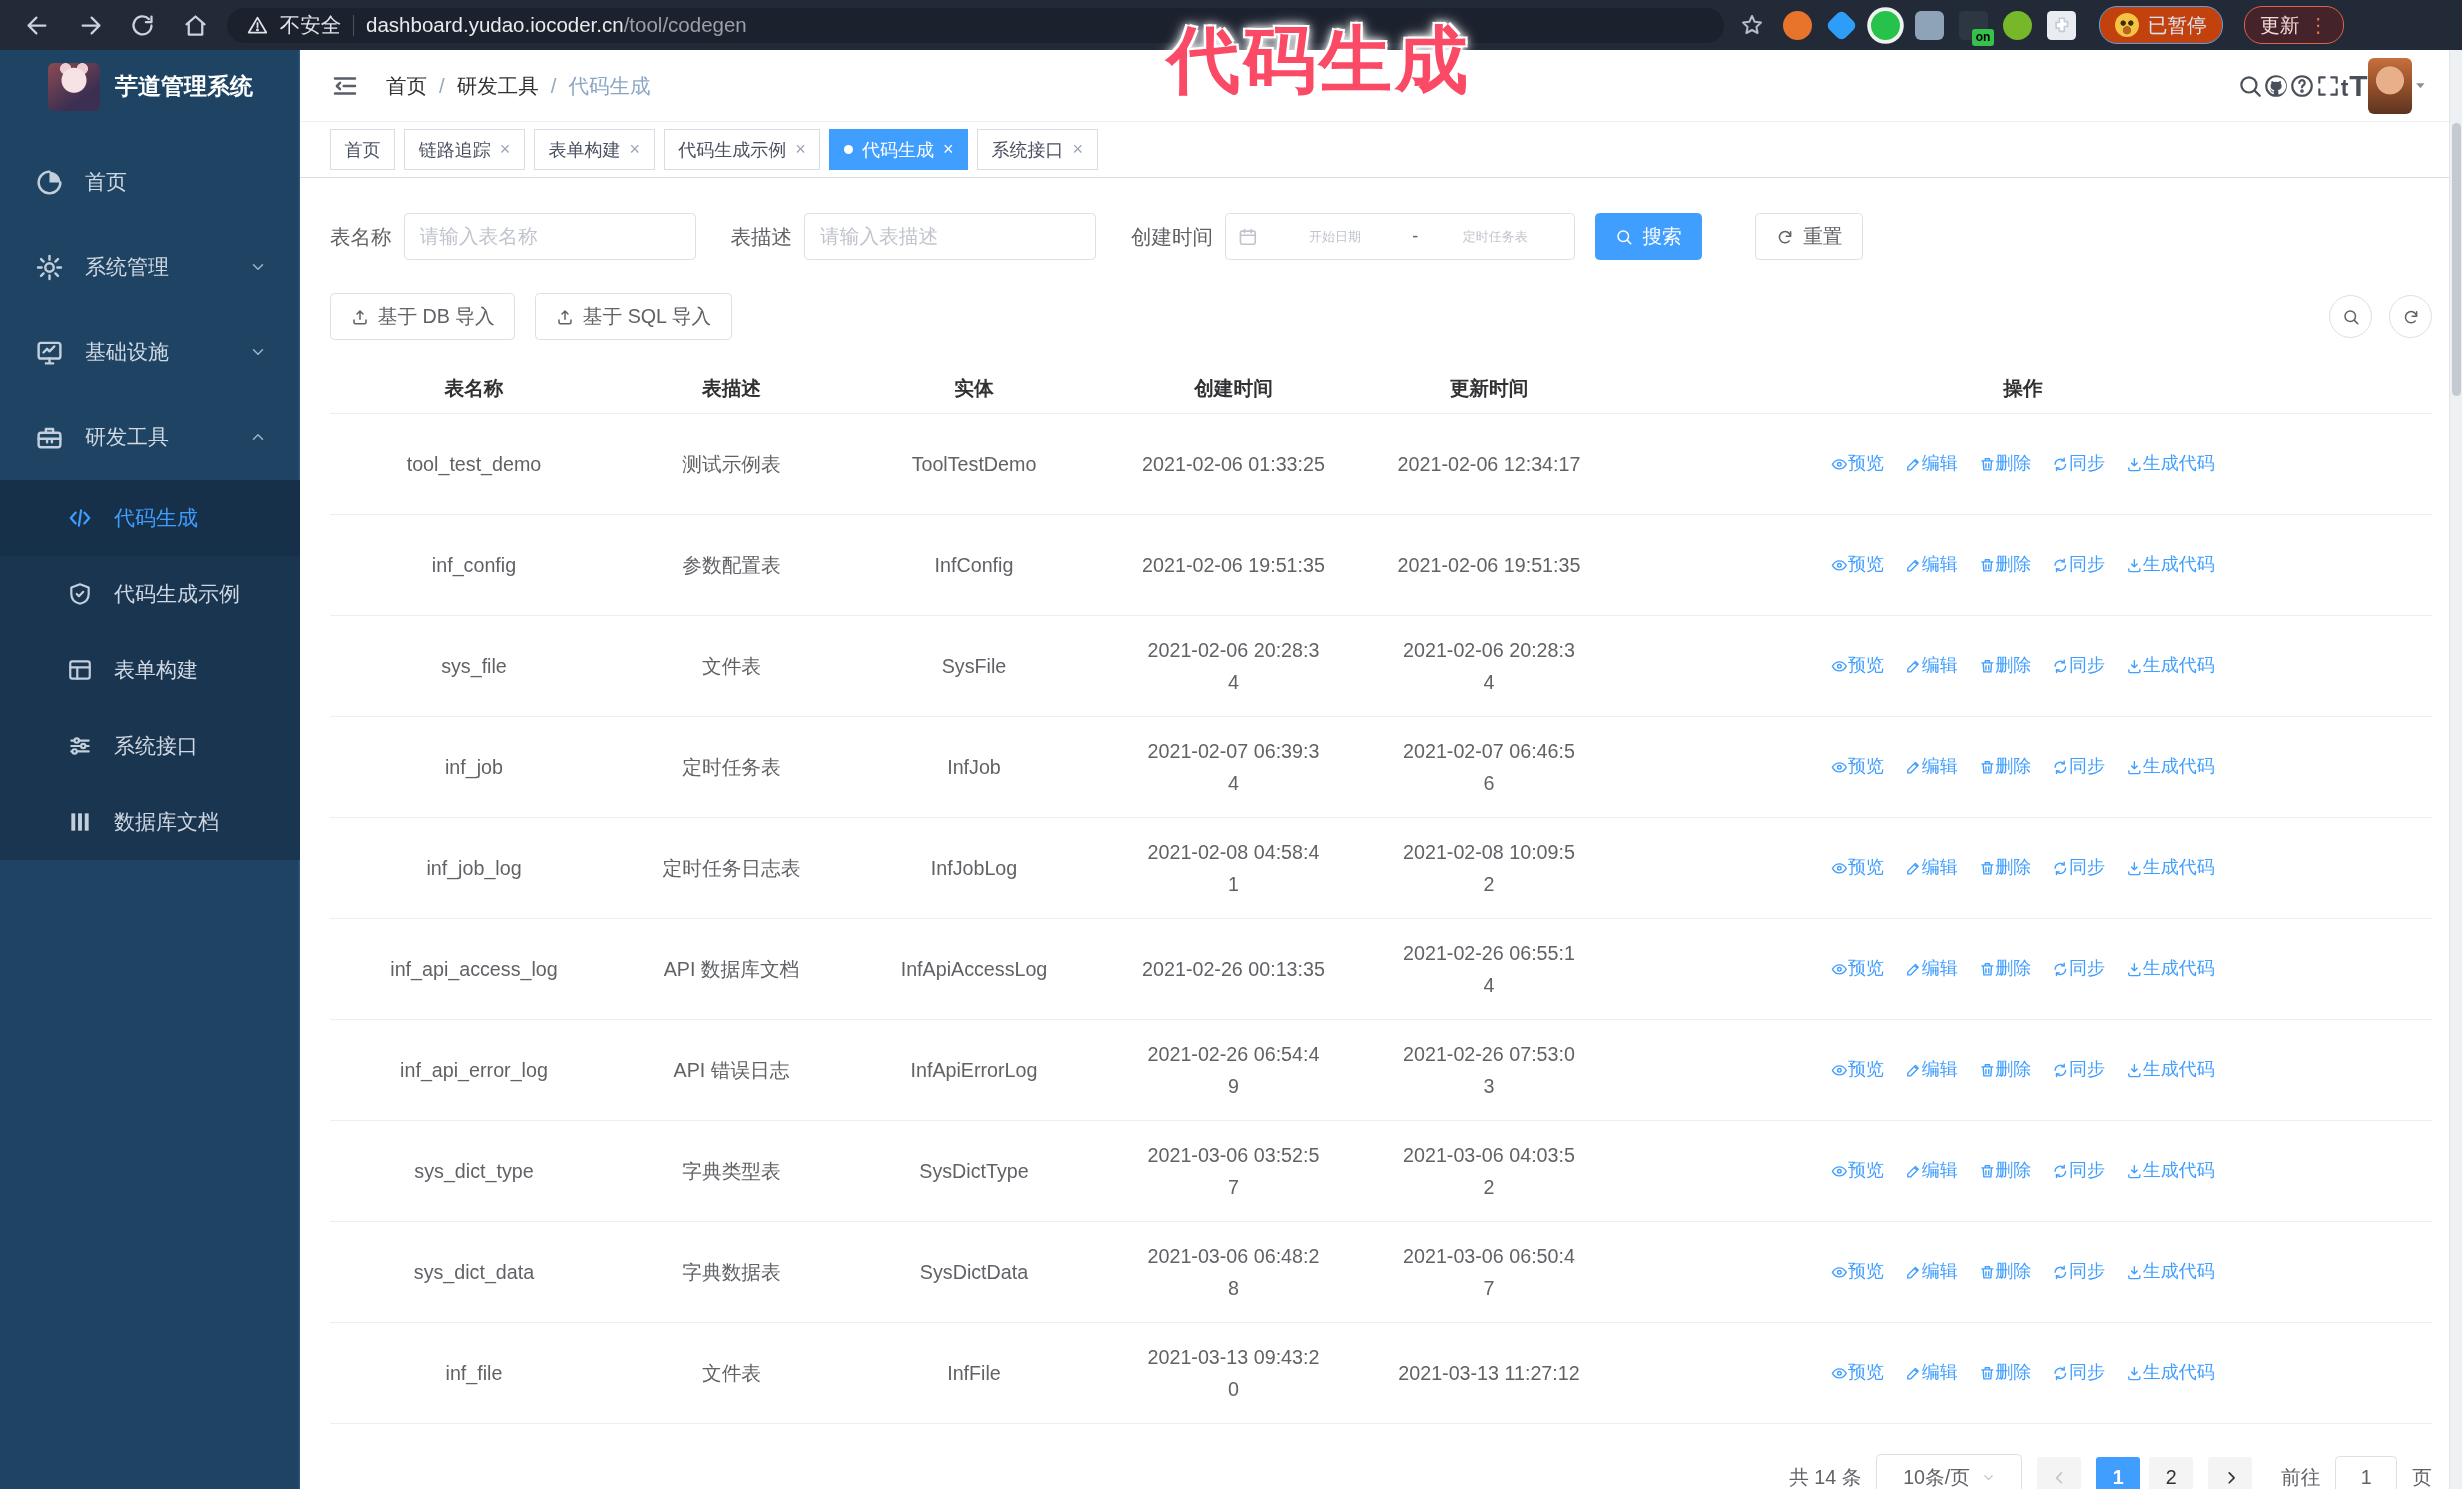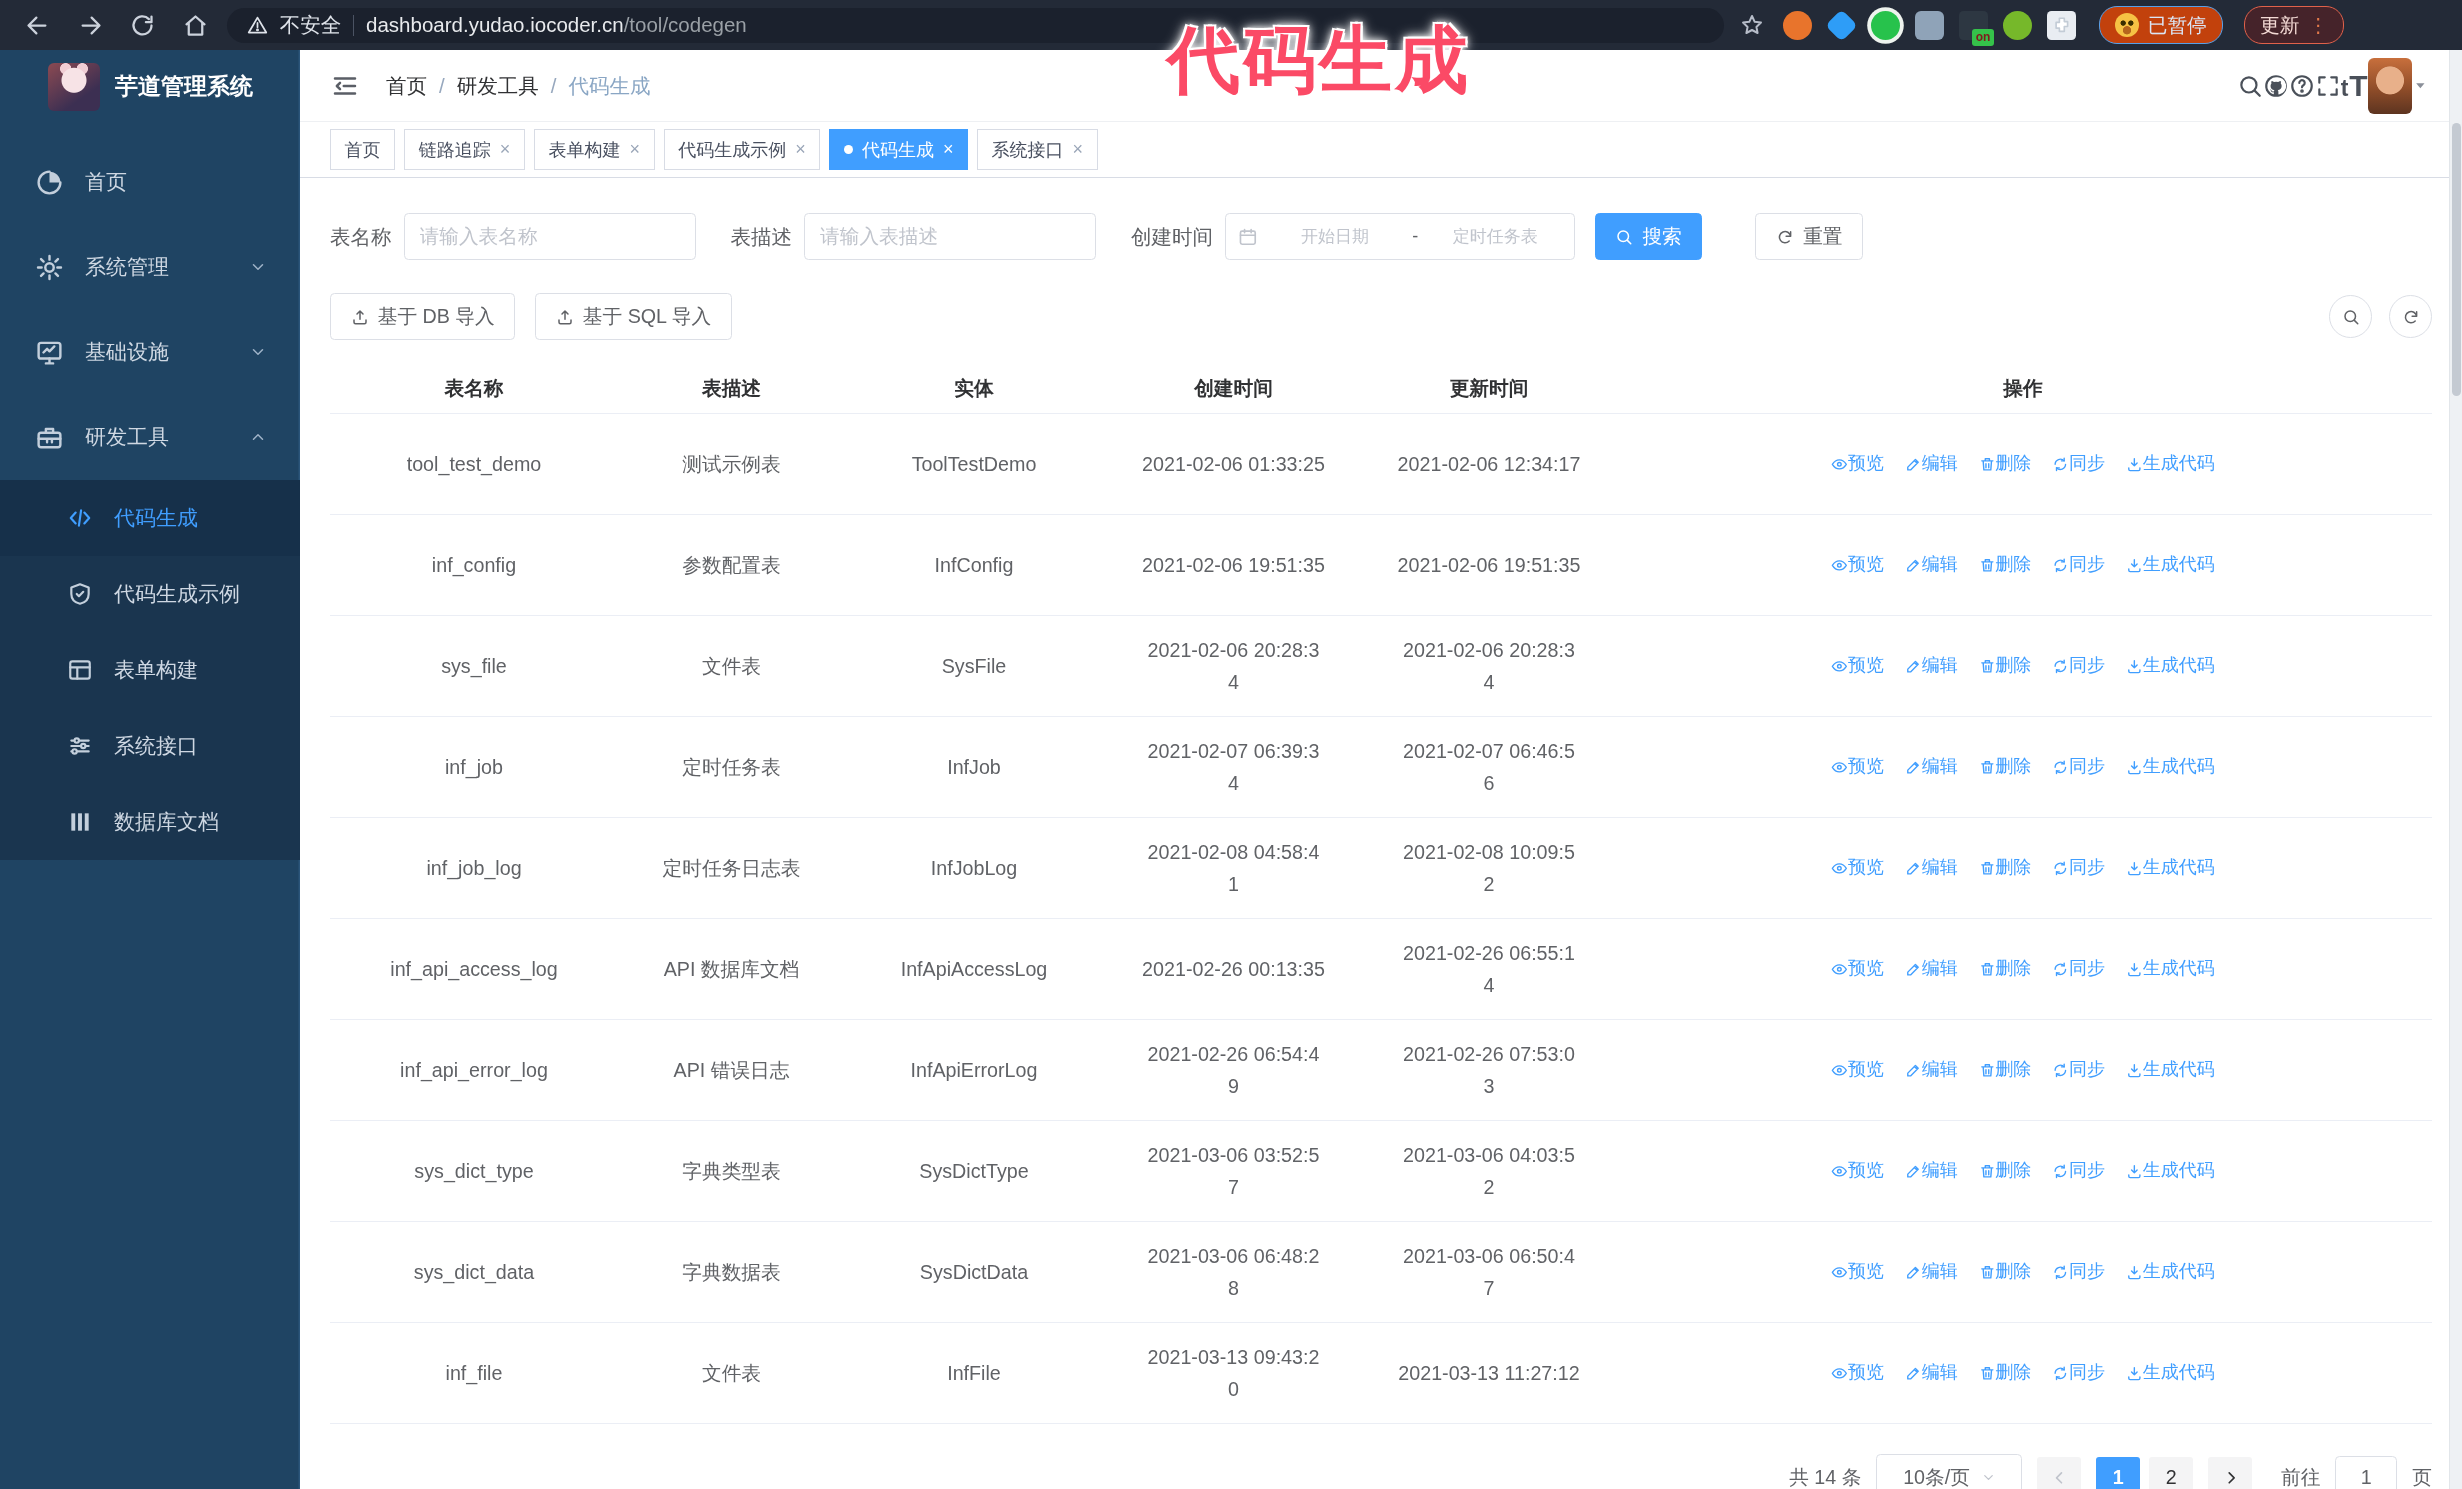--- a/index.html
+++ b/index.html
@@ -20,21 +20,21 @@
   .url{white-space:nowrap;}
   .url .path{color:#9aa0a6;}
   .b-star{font-size:24px;color:#b6bcc8;margin-left:4.5px;}
   .ext-row{display:flex;align-items:center;gap:15px;margin-left:9px;}
   .ext{width:29px;height:29px;border-radius:50%;position:relative;flex:none;}
   .ext1{background:#e8742c;}
   .ext2{background:#2e9df7;border-radius:6px;transform:rotate(45deg);width:23px;height:23px;margin:0 3px;}
   .ext3{background:#27c24c;box-shadow:0 0 0 3.8px #eef3ee;}
   .ext4{background:#8fa3b8;border-radius:6px;}
   .ext5{background:#2d3742;border-radius:4.5px;}
-  .ext-badge{position:absolute;right:-6px;bottom:-6px;background:#35c24a;color:#7f1d1d;font-size:12px;line-height:1;padding:2.3px 3.8px;border-radius:3px;font-weight:bold;}
+  .ext-badge{position:absolute;right:-6px;bottom:-6px;background:#35c24a;color:#000000;font-size:12px;line-height:1;padding:2.3px 3.8px;border-radius:3px;font-weight:bold;}
   .ext6{background:#76b82a;}
   .ext7{background:#e9edf2;border-radius:4.5px;color:#aab3bf;font-size:19.7px;display:flex;align-items:center;justify-content:center;}
   .pill{height:36px;border-radius:18px;display:flex;align-items:center;gap:9px;padding:0 15px;font-size:19.7px;white-space:nowrap;}
   .pill.pause{border:1.5px solid #57a0e8;background:#c2410c;color:#dbe6f5;margin-left:12px;}
   .face{width:24px;height:24px;border-radius:50%;background:
     radial-gradient(circle at 34% 42%,#3a2f00 2.3px,transparent 3px),
     radial-gradient(circle at 66% 42%,#3a2f00 2.3px,transparent 3px),
     radial-gradient(circle at 50% 72%,#b5651d 3.8px,transparent 4.5px),#f6c244;}
   .pill.update{border:1.5px solid #e0614a;background:#45232a;color:#f3d9d4;margin-left:10.6px;}
   .kebab{font-size:19.7px;color:#e0784a;}
@@ -92,21 +92,21 @@
   
   .content{flex:1;padding:35px 30px 0 30px;position:relative;min-height:0;}
   .filter-row{display:flex;align-items:center;font-size:20.5px;color:#606266;}
   .f-label{white-space:nowrap;margin-right:12px;}
   .f-group{display:flex;align-items:center;}
   .f-group + .f-group{margin-left:35px;}
   .text-input{width:292px;height:47px;border:0.8px solid #dcdfe6;border-radius:4.5px;font-size:19.7px;padding:0 15px;color:#606266;box-sizing:border-box;font-family:inherit;}
   .text-input::placeholder{color:#c0c4cc;}
   .date-range{width:350px;height:47px;border:0.8px solid #dcdfe6;border-radius:4.5px;display:flex;align-items:center;padding:0 12px;gap:10.6px;box-sizing:border-box;background:#fff;}
   .date-range .cal{font-size:19.7px;color:#c0c4cc;}
-  .dr-ph{color:#c0c4cc;font-size:17px;flex:1;text-align:center;white-space:nowrap;}
+  .dr-ph{color:#c0c4cc;font-size:13px;flex:1;text-align:center;white-space:nowrap;}
   .dr-sep{color:#606266;font-size:18px;}
   .btn{height:47px;border-radius:4.5px;display:flex;align-items:center;gap:9px;padding:0 19.7px;font-size:19.7px;cursor:pointer;box-sizing:border-box;white-space:nowrap;}
   .btn .i{font-size:18px;}
   .btn-primary{background:#409eff;color:#fff;border:0.8px solid #409eff;margin-left:19.7px;}
   .btn-plain{background:#fff;color:#606266;border:0.8px solid #dcdfe6;}
   .btn-reset{margin-left:53px;}
   .toolbar-row{margin-top:33px;display:flex;align-items:center;}
   .toolbar-row .btn + .btn{margin-left:19.7px;}
   .icon-circles{margin-left:auto;display:flex;gap:16.7px;}
   .circle-btn{width:41px;height:41px;border-radius:50%;border:0.8px solid #dcdfe6;background:#fff;color:#606266;display:flex;align-items:center;justify-content:center;font-size:18px;cursor:pointer;}

